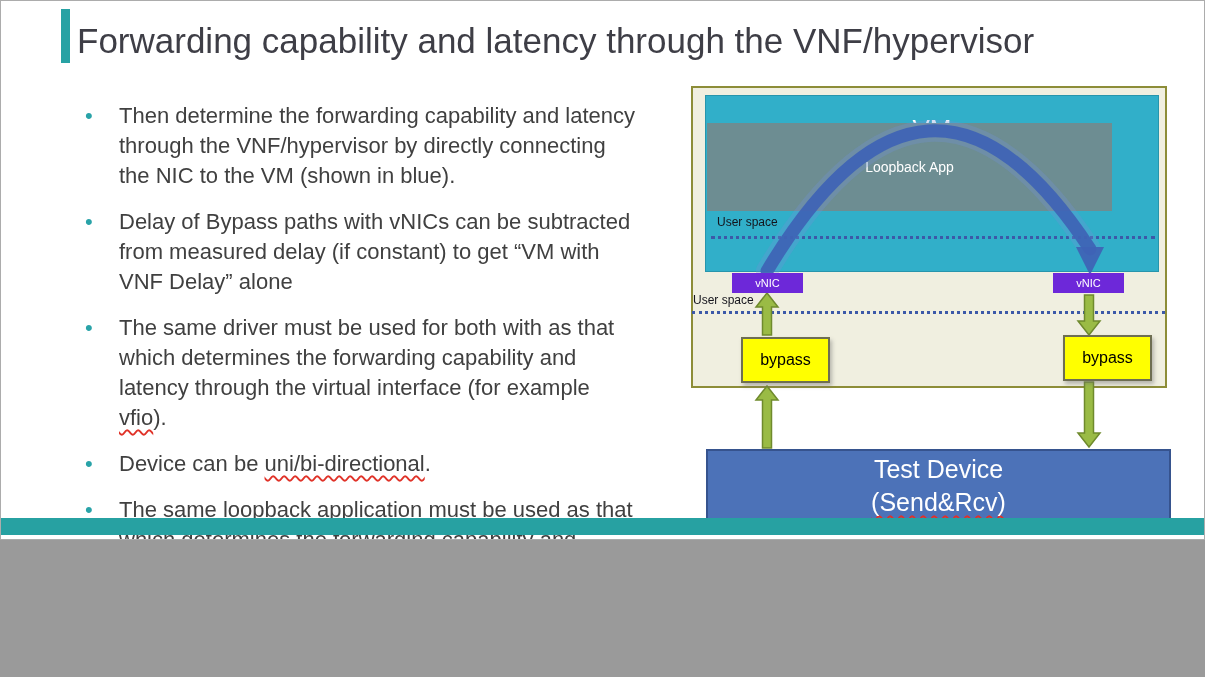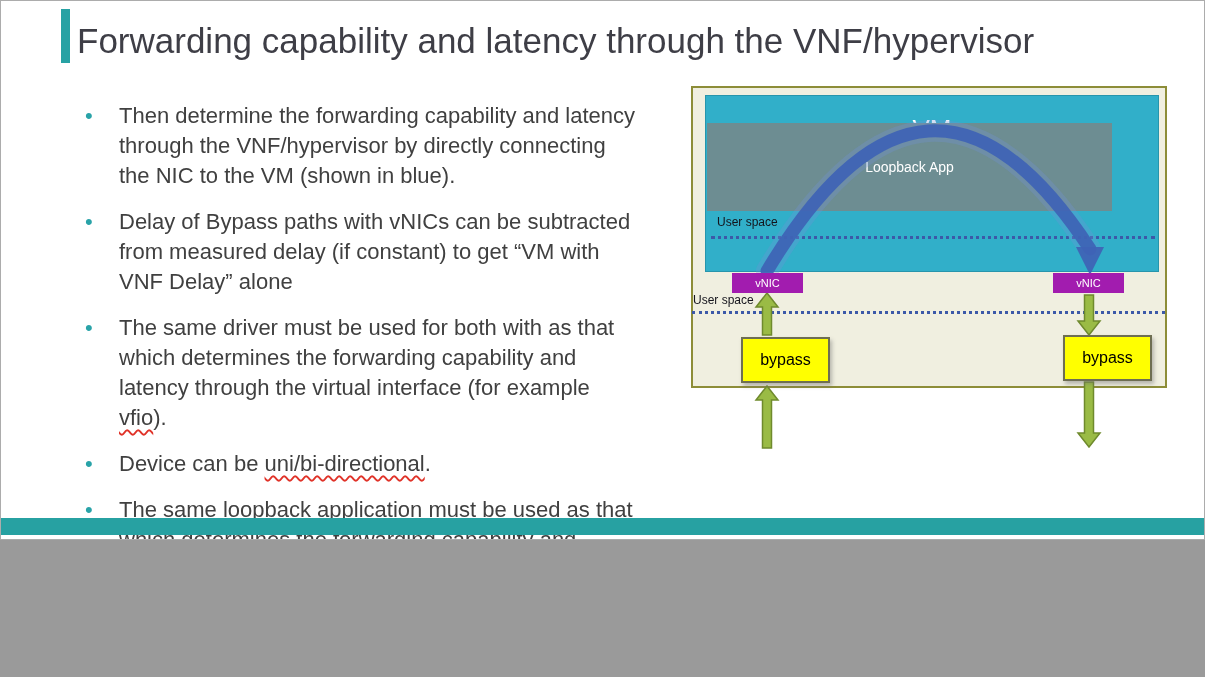--- a/index.html
+++ b/index.html
@@ -29,21 +29,21 @@
     color:#ffffff; font-size:26px; z-index:3; }
   .loopback { position:absolute; left:706px; top:122px; width:405px; height:88px;
     background:#6d8d92; z-index:3; display:flex; align-items:center; justify-content:center;
     color:#ffffff; font-size:14px; }
   .userspace-vm { position:absolute; left:716px; top:214px; font-size:12px; color:#14141c; z-index:4; }
   .dotted-vm { position:absolute; left:710px; top:235px; width:444px; height:0;
     border-top:3px dotted #3c59a8; z-index:4; }
   .userspace-host { position:absolute; left:692px; top:292px; font-size:12px; color:#14141c; z-index:4; }
   .dotted-host { position:absolute; left:691px; top:310px; width:473px; height:0;
     border-top:3px dotted #3c59a8; z-index:4; }
-  .vnic { position:absolute; width:71px; height:20px; background:#a21caf; color:#ffffff;
+  .vnic { position:absolute; width:71px; height:20px; background:#6d28d9; color:#ffffff;
     font-size:11px; display:flex; align-items:center; justify-content:center; z-index:6; }
   .vnic-left { left:731px; top:272px; }
   .vnic-right { left:1052px; top:272px; }
   .bypass { position:absolute; width:89px; height:46px; background:#ffff00;
     border:2px solid #6e6e52; box-shadow:2px 3px 4px rgba(110,110,110,.45);
     display:flex; align-items:center; justify-content:center; font-size:16px; color:#000; z-index:6;margin-left:18px; }
   .bypass-left { left:722px; top:336px; }
   .bypass-right { left:1044px; top:334px; }
   .test-device { position:absolute; left:705px; top:448px; width:465px; height:73px;
     background:#4c72b8; border:2px solid #36538e; color:#ffffff; z-index:2;
@@ -106,20 +106,24 @@
     <polygon points="761.5,334 761.5,306 755,306 766,292 777,306 770.5,306 770.5,334" fill="#9abb45" stroke="#6f8a2d" stroke-width="1.5"></polygon>
     <polygon points="1083.5,294 1083.5,320 1077,320 1088,334 1099,320 1092.5,320 1092.5,294" fill="#9abb45" stroke="#6f8a2d" stroke-width="1.5"></polygon>
     <polygon points="1083.5,381 1083.5,432 1077,432 1088,446 1099,432 1092.5,432 1092.5,381" fill="#9abb45" stroke="#6f8a2d" stroke-width="1.5"></polygon>
   </svg>
 
   <div class="vnic vnic-left">vNIC</div>
   <div class="vnic vnic-right">vNIC</div>
   <div class="bypass bypass-left">bypass</div>
   <div class="bypass bypass-right">bypass</div>
 
+  <div class="test-device">
+    <span>Test Device</span>
+    <span class="sp-err">(Send&amp;Rcv)</span>
+  </div>
 
   <div class="footer-logo">
     <svg width="38" height="38" viewBox="0 0 38 38">
       <circle cx="19" cy="19" r="2.2" fill="#157f3b"></circle>
       <circle cx="19" cy="12.5" r="3" fill="#157f3b"></circle>
         <circle cx="19" cy="7.5" r="2.2" fill="#157f3b"></circle>
         <circle cx="19" cy="2.5" r="1.5" fill="#157f3b"></circle>
       <circle cx="24.6" cy="15.75" r="3" fill="#4fa53c"></circle>
         <circle cx="28.96" cy="13.25" r="2.2" fill="#4fa53c"></circle>
         <circle cx="33.3" cy="10.75" r="1.5" fill="#4fa53c"></circle>

